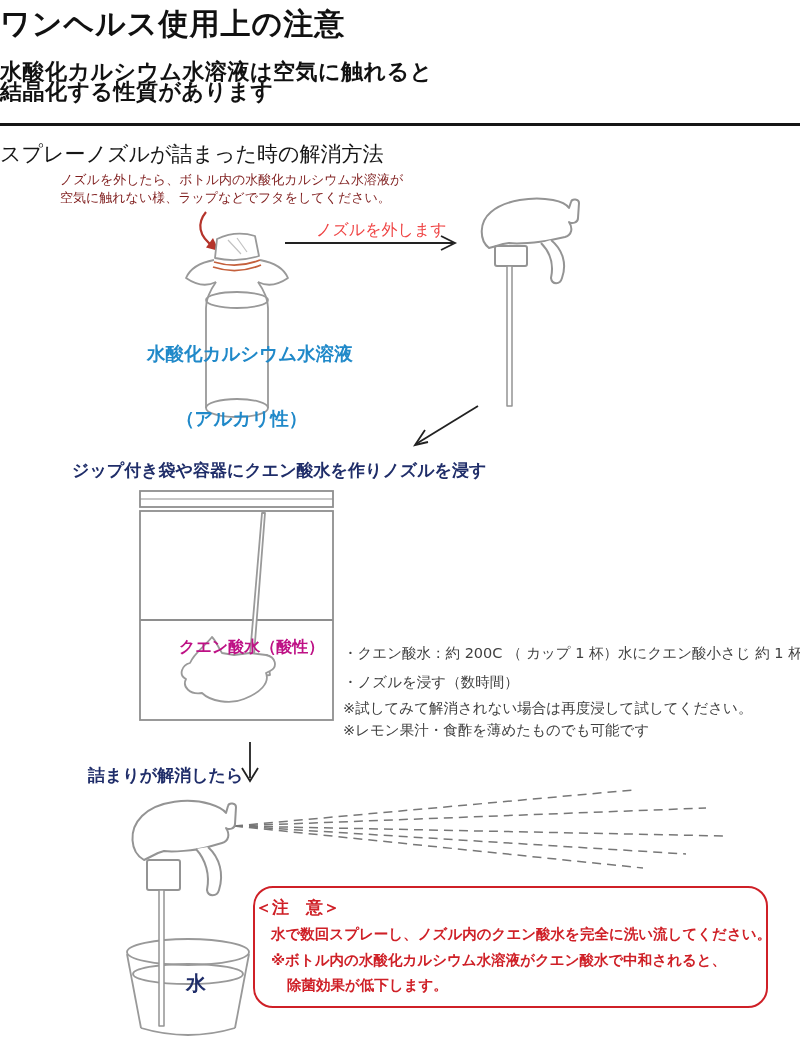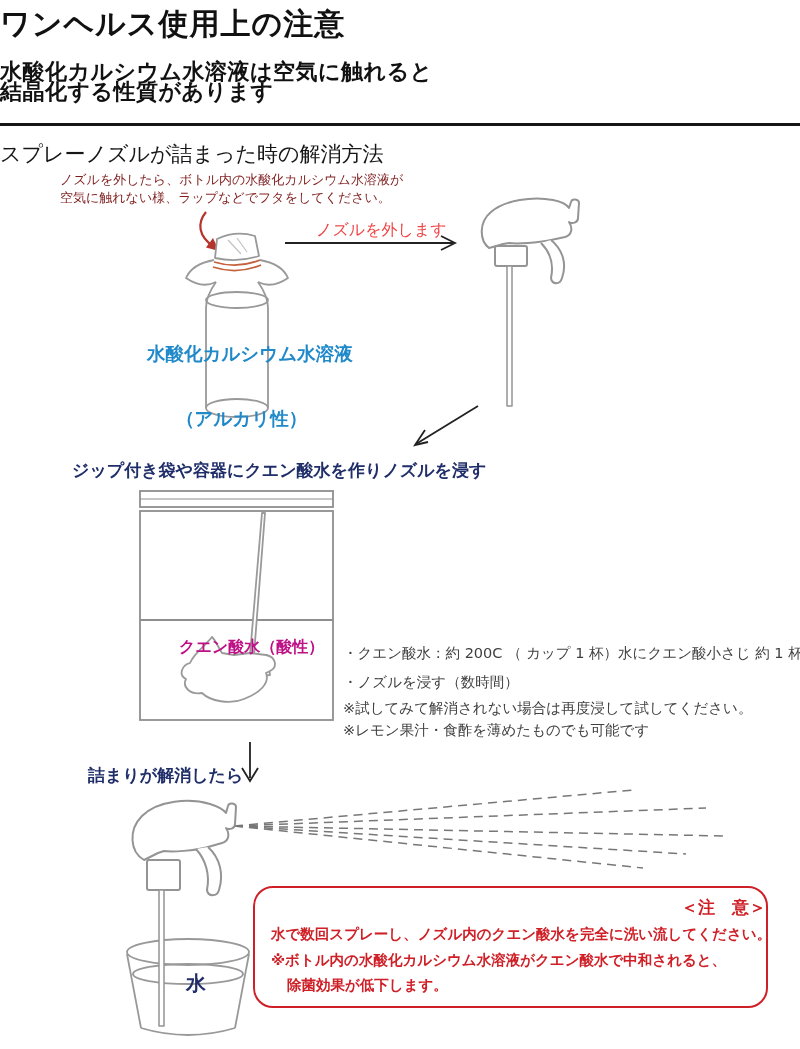--- a/index.html
+++ b/index.html
@@ -13,21 +13,21 @@
   .s1-heading{top:140px;font-size:21px;font-weight:400;color:#161616;}
   .red-note{left:60px;font-size:13px;color:#7f1d1d;white-space:nowrap;}
   .arrow-label{left:316px;top:220px;font-size:16px;color:#ef4444;white-space:nowrap;}
   .blue-label{font-size:18.5px;font-weight:700;color:#2089c9;white-space:nowrap;}
   .navy-heading{font-size:17px;font-weight:700;color:#1f2d69;white-space:nowrap;}
   .magenta-label{left:179px;top:621px;font-size:16px;font-weight:700;color:#be1185;white-space:nowrap;margin-top:16px;}
   .note-line{left:343px;font-size:14.5px;color:#3f3f3f;white-space:nowrap;}
   .water-label{left:186px;top:970px;font-size:20px;font-weight:700;color:#1f2d69;z-index:5;}
   .notice-box{left:253px;top:886px;width:511px;height:118px;border:2.5px solid #cf2027;
               border-radius:20px;background:#fff;z-index:4;}
-  .notice-title{position:absolute;top:8px;left:0;width:100%;text-align:right;
+  .notice-title{position:absolute;top:8px;left:0;width:100%;text-align:left;
                 font-size:17px;font-weight:700;color:#cf2027;}
   .notice-line{position:absolute;font-size:14.5px;font-weight:700;color:#cf2027;white-space:nowrap;text-align:center;}
   svg{display:block;}
   .z1{z-index:1}.z2{z-index:2}.z3{z-index:3}
 </style>
 </head>
 <body>
 
 <div class="page">
 

